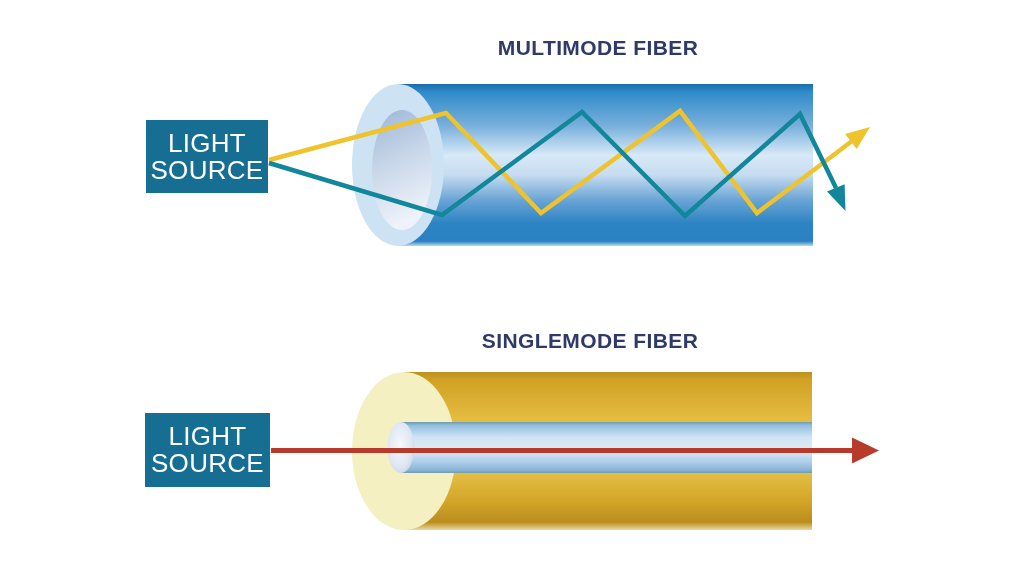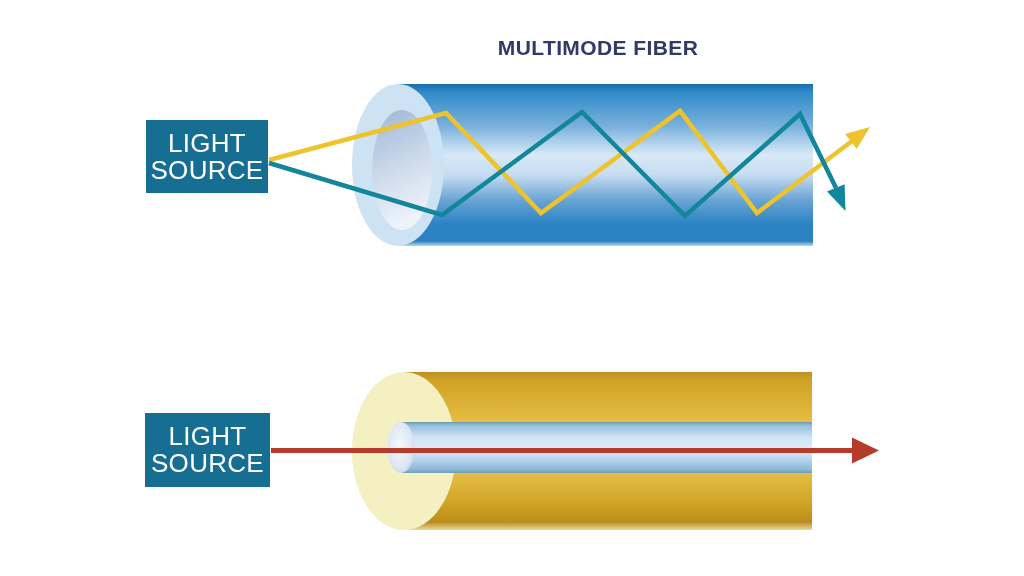--- a/index.html
+++ b/index.html
@@ -111,20 +111,21 @@
       <rect x="404" y="372" width="408" height="158" fill="url(#smBodyGrad)"></rect>
       <ellipse cx="404" cy="451" rx="52" ry="79" class="sm-cladding"></ellipse>
       <rect x="401" y="422" width="411" height="51" fill="url(#smCoreGrad)"></rect>
       <ellipse cx="401" cy="447.5" rx="13.5" ry="25.5" fill="url(#smCoreFaceGrad)"></ellipse>
       <line x1="271" y1="450.5" x2="854" y2="450.5" stroke-width="5" stroke="#b63b2a"></line>
       <polygon points="879,450.5 852,437.5 852,463.5" fill="#b63b2a"></polygon>
     </g>
   </svg>
 
   <div class="diagram-title title-multimode">MULTIMODE FIBER</div>
+  <div class="diagram-title title-singlemode">SINGLEMODE FIBER</div>
 
   <div class="light-source-box box-multimode">
     <span>LIGHT</span>
     <span>SOURCE</span>
   </div>
   <div class="light-source-box box-singlemode">
     <span>LIGHT</span>
     <span>SOURCE</span>
   </div>
 

